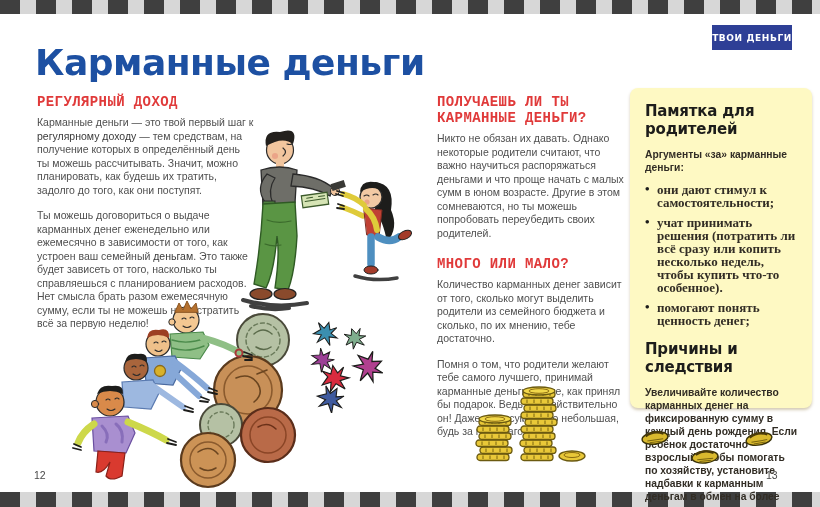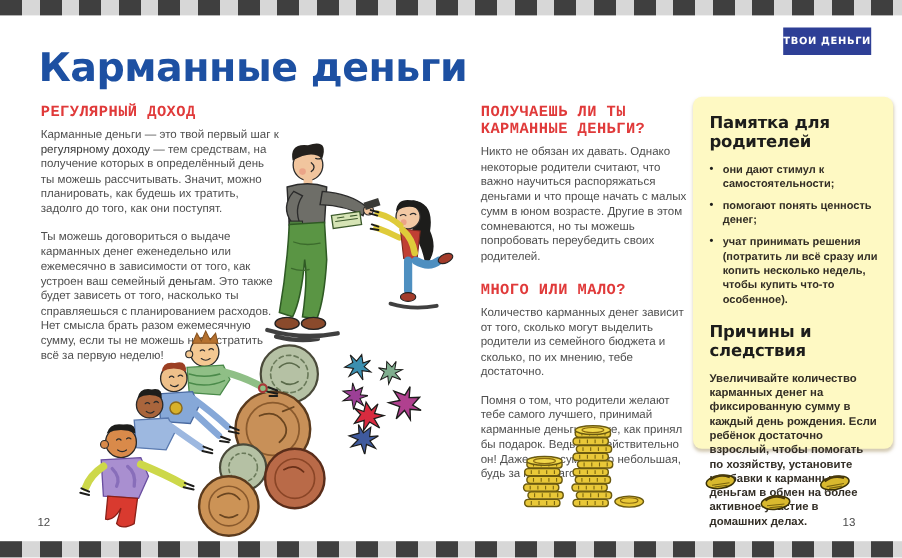--- a/index.html
+++ b/index.html
@@ -24,22 +24,22 @@
   .sec2{margin-top:16px;}
   .sidebar{position:absolute;left:630px;top:88px;width:182px;height:320px;background:#fef9c3;
            border-radius:8px;padding:14px 14px 0 15px;box-sizing:border-box;
            box-shadow:0 2px 3px rgba(160,140,90,.45);}
   .sidebar h2{margin:0 0 10px 0;font-size:15px;font-weight:bold;color:#1d1d1b;
               font-family:"DejaVu Sans",sans-serif;letter-spacing:-.2px;}
   .sidebar h2.second{margin-top:13px;}
   .sidebar .sb-text p, .sidebar .sb-intro{font-size:10.3px;line-height:13px;color:#322d25;
               font-weight:bold;margin:0 0 9px 0;}
   .sidebar ul{list-style:none;margin:0 0 2px 0;padding:0;}
-  .sidebar li{position:relative;font-size:10px;line-height:13px;color:#322d25;font-weight:bold;
-              padding-left:12px;margin-bottom:7px;}
+  .sidebar li{position:relative;font-size:13px;line-height:13px;color:#322d25;font-weight:bold;
+              padding-left:12px;margin-bottom:7px;font-family:Liberation Serif, serif;}
   .sidebar li::before{content:"•";position:absolute;left:0;top:-1px;color:#1d1d1b;}
   .pagenum{position:absolute;top:469px;font-size:10.5px;color:#4a4a4a;}
   .pagenum.left{left:34px;}
   .pagenum.right{left:766px;}
   .ill{position:absolute;}
 </style>
 </head>
 <body>
 
 <div class="page">
@@ -70,24 +70,25 @@
       <h3 class="red">МНОГО ИЛИ МАЛО?</h3>
       <div>
           <p>Количество карманных денег зависит от того, сколько могут выделить родители из семейного бюджета и сколько, по их мнению, тебе достаточно.</p>
           <p>Помня о том, что родители желают тебе самого лучшего, принимай карманные деньги так же, как принял бы подарок. Ведь это действительно он! Даже если сумма это небольшая, будь за неё благодарен.</p>
         </div>
     </div>
   </div>
 
   <div class="sidebar">
     <h2>Памятка для родителей</h2>
+    <div class="sb-intro">Аргументы «за» карманные деньги:</div>
     <ul>
         <li>они дают стимул к самостоятельности;</li>
+        <li>учат принимать решения (потратить ли всё сразу или копить несколько недель, чтобы купить что-то особенное).</li>
         <li>помогают понять ценность денег;</li>
-        <li>учат принимать решения (потратить ли всё сразу или копить несколько недель, чтобы купить что-то особенное).</li>
       </ul>
     <h2 class="second">Причины и следствия</h2>
     <div class="sb-text">
         <p>Увеличивайте количество карманных денег на фиксированную сумму в каждый день рождения. Если ребёнок достаточно взрослый, чтобы помогать по хозяйству, установите надбавки к карманным деньгам в обмен на более активное участие в домашних делах.</p>
       </div>
   </div>
 
   <svg class="ill" style="left:225px;top:124px;" width="200" height="200" viewBox="0 0 200 200">
     <g stroke-linecap="round">
 

